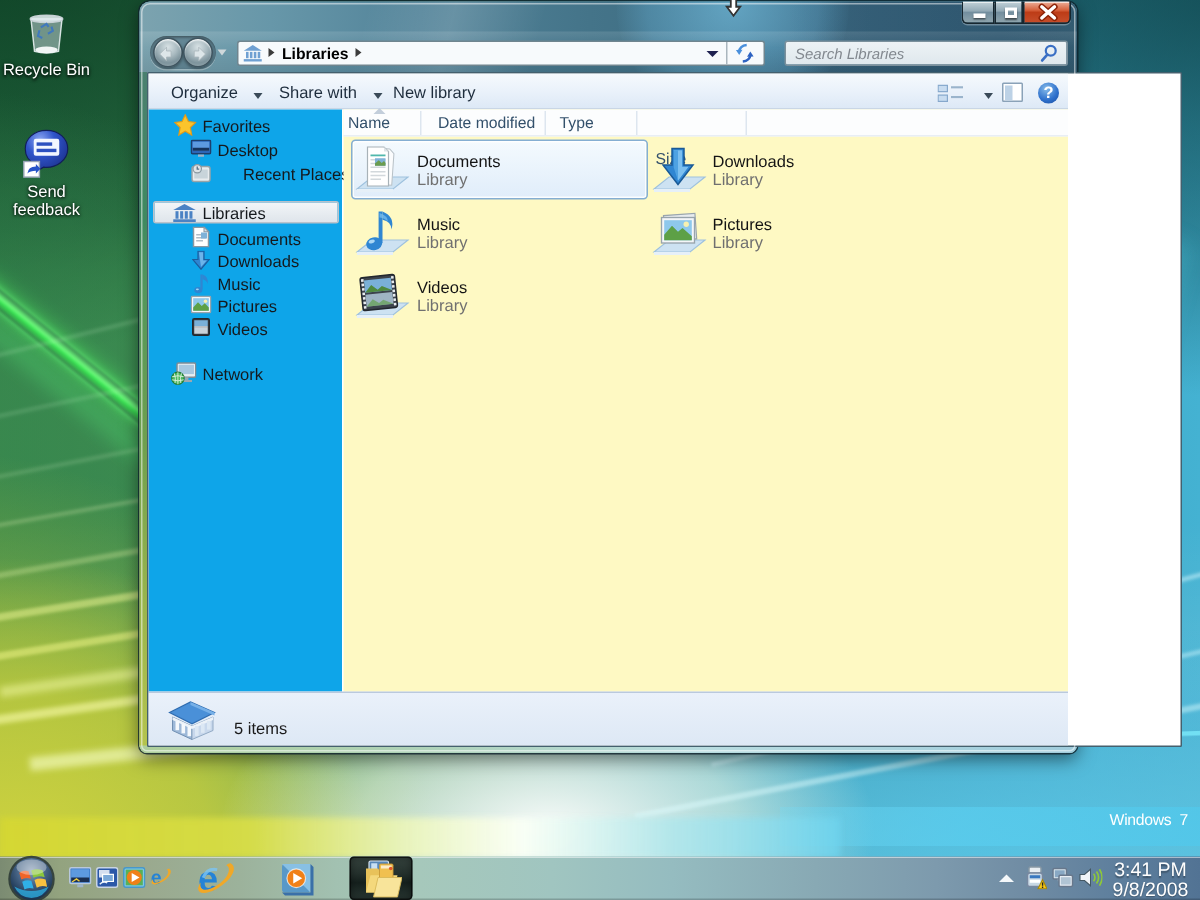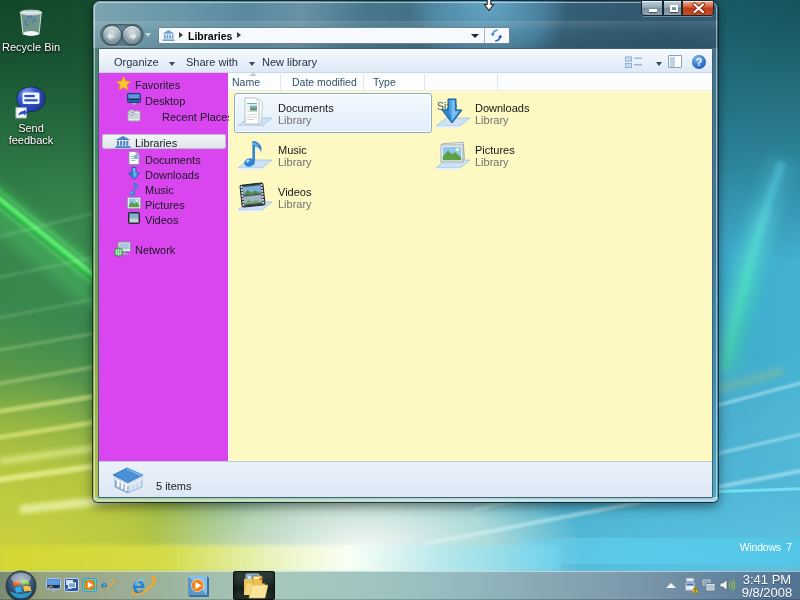--- a/index.html
+++ b/index.html
@@ -43,26 +43,26 @@
 
 
 #navrow { position:absolute; left:0; top:21px; width:625px; height:26px; z-index:3; }
 .navcirc { position:absolute; top:3px; width:20px; height:20px; border-radius:50%;
   background:radial-gradient(circle at 50% 30%, #d8e2e5 0%, #a9bac0 40%, #7e949d 68%, #9aacb2 100%);
   border:1px solid #3f545f; box-shadow:inset 0 1px 1px rgba(255,255,255,0.85), 0 1px 2px rgba(0,0,0,0.35); }
 #addrbar { position:absolute; left:65px; top:5px; width:352px; height:17px; background:#f7fafc; border:1px solid #70858f; border-radius:2px; }
 #searchbox { position:absolute; left:430px; top:5px; width:189px; height:17px; background:linear-gradient(180deg,#edf2f5 0%, #dfe8ed 100%); border:1px solid #7b909c; border-radius:2px; }
 
 
-#client { position:absolute; left:5px; top:47px; width:615px; height:450px; background:#fff; border:1px solid #44606e; border-radius:1px; overflow:hidden; z-index:4; }
+#client { position:absolute; left:5px; top:47px; width:690px; height:450px; background:#fff; border:1px solid #44606e; border-radius:1px; overflow:hidden; z-index:4; }
 #toolbar { position:absolute; left:0; top:0; width:613px; height:24px;
   background:linear-gradient(180deg,#f6fafd 0%, #e9f1fa 55%, #dde9f6 100%); border-bottom:1px solid #c9d6e5; }
 .tbtxt { position:absolute; top:7px; font-size:11px; color:#1e2d3d; }
 .tbarrow { position:absolute; top:13px; width:0; height:0; border-left:3.5px solid transparent; border-right:3.5px solid transparent; border-top:4px solid #3a4a58; }
-#sidebar { position:absolute; left:0; top:24px; width:129px; height:388px; background:#d946ef; }
+#sidebar { position:absolute; left:0; top:24px; width:129px; height:388px; background:#0ea5e9; }
 #content { position:absolute; left:130px; top:24px; width:483px; height:388px; background:#fef9c3; }
 #hdrrow { position:absolute; left:0; top:0; width:483px; height:18px; background:#fcfdfe; border-bottom:1px solid #e8eef5; }
 .hdr { position:absolute; top:3px; font-size:10.5px; color:#33506b; }
 .hsep { position:absolute; top:1px; width:1px; height:16px; background:#dde6ef; }
 
 
 .srow { position:absolute; font-size:11px; color:#15191d; white-space:nowrap; }
 .sico { position:absolute; }
 
 
@@ -217,20 +217,27 @@
         <div style="position:absolute; left:78px; top:4px; width:0; height:0; border-top:3.5px solid transparent; border-bottom:3.5px solid transparent; border-left:4.5px solid #3c3c3c;"></div>
         <div style="position:absolute; left:312px; top:6px; width:0; height:0; border-left:4px solid transparent; border-right:4px solid transparent; border-top:4.5px solid #1f2150;"></div>
         <div style="position:absolute; left:325px; top:0px; width:1px; height:15px; background:#aab6be;"></div>
         <svg width="15" height="15" viewBox="0 0 15 15" style="position:absolute; left:330px; top:0px;">
           <path d="M8.8 2 Q4.2 2.4 3.6 6.8" stroke="#4a90dc" stroke-width="1.6" fill="none"></path>
           <path d="M1.6 5.4 L3.8 8.6 L6 5.2 Z" fill="#4a90dc"></path>
           <path d="M6.2 13 Q10.8 12.6 11.4 8.2" stroke="#2d62c2" stroke-width="1.6" fill="none"></path>
           <path d="M13.4 9.6 L11.2 6.4 L9 9.8 Z" fill="#2d62c2"></path>
         </svg>
       </div>
+      <div id="searchbox">
+        <div style="position:absolute; left:6px; top:3px; font-size:10px; font-style:italic; color:#82888f;">Search Libraries</div>
+        <svg width="13" height="13" viewBox="0 0 13 13" style="position:absolute; right:5px; top:1px;">
+          <circle cx="7.5" cy="4.8" r="3.3" fill="none" stroke="#3a6fc4" stroke-width="1.5"></circle>
+          <line x1="1.8" y1="11.3" x2="5.2" y2="7.4" stroke="#3a6fc4" stroke-width="1.8" stroke-linecap="round"></line>
+        </svg>
+      </div>
     </div>
 
     <div id="client">
       <div id="toolbar">
         <div class="tbtxt" style="left:15px;">Organize</div>
         <div class="tbarrow" style="left:70px;"></div>
         <div class="tbtxt" style="left:87px;">Share with</div>
         <div class="tbarrow" style="left:150px;"></div>
         <div class="tbtxt" style="left:163px;">New library</div>
         <svg width="17" height="13" viewBox="0 0 17 13" style="position:absolute; left:526px; top:7px;">

